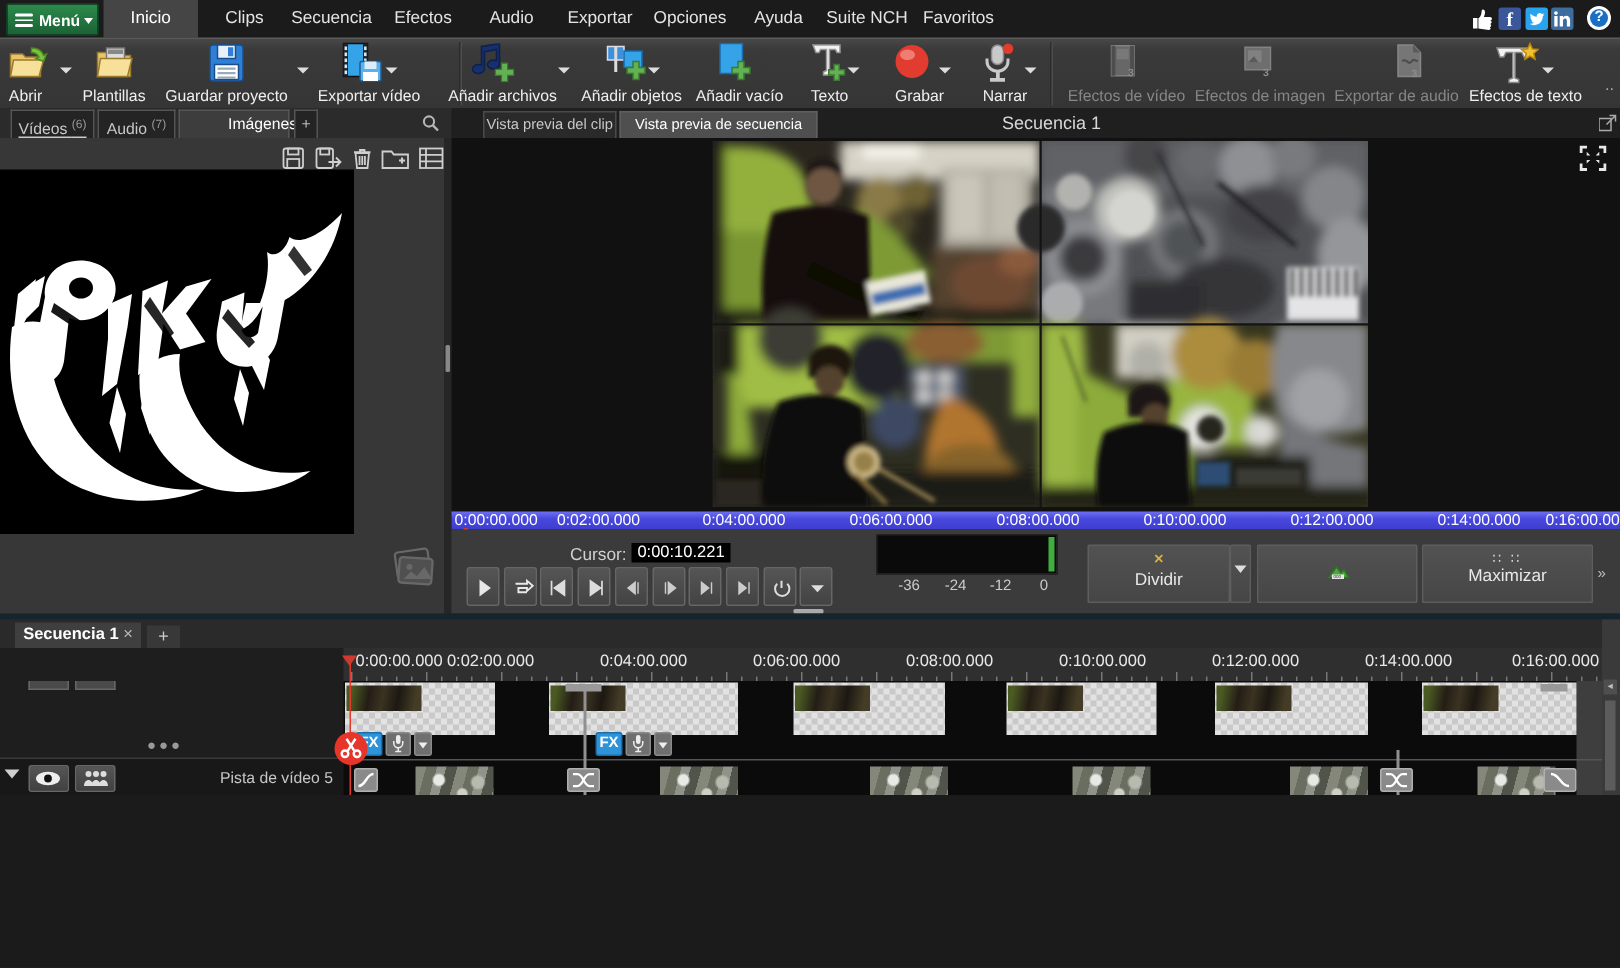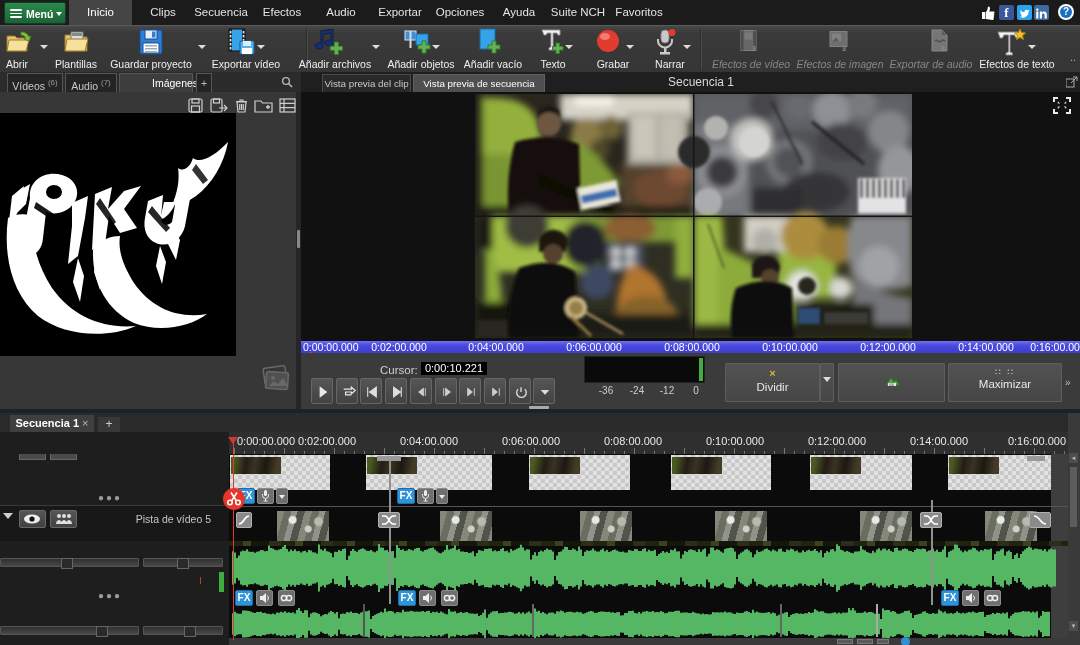--- a/index.html
+++ b/index.html
@@ -1,31 +1,31 @@
 <!DOCTYPE html>
 <html><head><meta charset="utf-8">
 <style>
 *{margin:0;padding:0;box-sizing:border-box;font-family:"Liberation Sans",sans-serif;}
 body{width:1080px;height:645px;overflow:hidden;background:#1b1b1b;}
 .abs{position:absolute;}
-#app{position:relative;width:1080px;height:645px;background:#262626;overflow:hidden;}
+#app{position:relative;width:1080px;height:530px;background:#262626;overflow:hidden;}
 
 #menubar{position:absolute;left:0;top:0;width:1080px;height:25px;background:#1b1b1b;}
 #menubtn{position:absolute;left:4px;top:2px;width:62px;height:22px;background:linear-gradient(#2b8a4b,#1c6236);border:1px solid #0f3f22;border-radius:2px;color:#fff;font-size:11px;}
 #menubtn .burger{position:absolute;left:5px;top:6px;width:12px;height:10px;}
 #menubtn .burger i{display:block;height:1.8px;background:#fff;margin-bottom:1.8px;border-radius:1px;}
 #menubtn .t{position:absolute;left:21px;top:5px;font-weight:700;font-size:10.5px;}
 #menubtn .car{position:absolute;right:3px;top:9px;width:0;height:0;border-left:3.5px solid transparent;border-right:3.5px solid transparent;border-top:4.5px solid #fff;}
 .mtab{position:absolute;top:0;height:25px;line-height:25px;color:#e4e4e4;font-size:11.5px;transform:translateX(-50%);}
 #inicio{position:absolute;left:69px;top:0;width:63px;height:25px;background:#454545;color:#fff;font-size:11.5px;text-align:center;line-height:25px;}
 .sq{position:absolute;top:5px;width:15px;height:15px;border-radius:2px;color:#fff;font-weight:700;text-align:center;}
 
 #toolbar{position:absolute;left:0;top:25px;width:1080px;height:47px;background:linear-gradient(#484848,#3a3a3a 15%,#353535);border-top:1px solid #5a5a5a;}
 .tlabel{position:absolute;top:32px;white-space:nowrap;transform:translateX(-50%);color:#efefef;font-size:10.5px;}
-.tlabel.dis{color:#868686;font-style:italic;}
+.tlabel.dis{color:#868686;}
 .tcar{position:absolute;width:0;height:0;border-left:4px solid transparent;border-right:4px solid transparent;border-top:4px solid #ddd;}
 .vsep{position:absolute;top:2px;height:42px;width:2px;background:linear-gradient(90deg,#242424,#555);}
 
 #row3l{position:absolute;left:0;top:72px;width:301px;height:20px;background:#2b2b2b;}
 #row3r{position:absolute;left:301px;top:72px;width:779px;height:20px;background:#1f1f1f;}
 .medtab{position:absolute;top:1px;height:19px;font-size:10.5px;color:#c8c8c8;background:#242424;border:1px solid #555;border-bottom:none;text-align:center;line-height:18px;}
 .prevtab{position:absolute;top:2px;height:18px;font-size:9.8px;color:#c8c8c8;background:#2a2a2a;border:1px solid #4a4a4a;border-bottom:none;text-align:center;line-height:17px;}
 
 #media{position:absolute;left:0;top:92px;width:301px;height:320px;background:#373737;}
 #imgcell{position:absolute;left:0;top:21px;width:236px;height:243px;background:#000;}
@@ -56,21 +56,21 @@
 .badge{position:absolute;height:16px;font-size:10px;font-weight:700;color:#fff;text-align:center;border-radius:2px;}
 .bfx{background:#2e93d8;border:1px solid #1c6ea8;line-height:14px;width:18px;}
 .bgr{background:#6f6f6f;border:1px solid #8a8a8a;line-height:14px;width:17px;}
 .bdd{background:#6f6f6f;border:1px solid #8a8a8a;width:12px;}
 .trico{position:absolute;width:22px;height:16px;background:#8a8a8a;border:1px solid #b0b0b0;border-radius:2px;color:#fff;}
 .vthumb{position:absolute;top:65px;width:52px;height:30px;background:radial-gradient(circle 8px at 30% 30%,#e8e8e4 0 40%,transparent 60%),radial-gradient(circle 7px at 60% 60%,#cfd0c8 0 40%,transparent 60%),radial-gradient(circle 9px at 80% 35%,#b8bab0 0 40%,transparent 60%),repeating-linear-gradient(105deg,#84877a 0 7px,#6a6e60 7px 14px,#90938a 14px 20px,#50544a 20px 27px);}
 .grayline{position:absolute;width:2px;background:#909090;}
 .hrow{position:absolute;left:0;width:229px;}
 .tri{width:0;height:0;border-left:5px solid transparent;border-right:5px solid transparent;border-top:6px solid #cfcfcf;}
 .hbtn{position:absolute;width:27px;height:18px;background:linear-gradient(#555,#414141);border:1px solid #686868;border-radius:2px;}
-.hlabel{position:absolute;right:18px;color:#c6c6c6;font-size:10.5px;}
+.hlabel{position:absolute;right:7px;color:#c6c6c6;font-size:10.5px;}
 .slider{position:absolute;height:9px;background:linear-gradient(#303030,#484848);border:1px solid #555;border-radius:1px;}
 .shandle{position:absolute;top:-1px;width:12px;height:11px;background:#2a2a2a;border:1px solid #666;}
 .dots{position:absolute;color:#9a9a9a;font-size:10px;letter-spacing:2px;}
 #rsb{position:absolute;left:1068px;top:0px;width:12px;height:232px;background:#3a3a3a;}
 #bsb{position:absolute;left:229px;top:225px;width:839px;height:7px;background:#3a3a3a;}
 </style></head><body>
 <div id="app">
 
 <div id="menubar">
  <div id="menubtn">
@@ -220,21 +220,21 @@
       <span class="tlabel dis" style="left:931px">Exportar de audio</span>
       <svg class="abs" style="left:996px;top:2px" width="30" height="28" viewBox="0 0 30 28">
 <path fill="#f2f2f2" stroke="#888" d="M2 4h20v6h-2l-1.5-3h-4.5v17l2.5 1v2H10v-2l2.5-1V7H8L6.5 10H4z"></path>
 <path fill="#f0c030" stroke="#b8860b" d="M24 1l1.6 3.6 3.9.4-3 2.6.9 3.9-3.4-2.1-3.4 2.1.9-3.9-3-2.6 3.9-.4z"></path>
       </svg>
       <span class="tlabel" style="left:1017px">Efectos de texto</span>
       <span class="tcar" style="left:1028px;top:19px;border-top-color:#ddd"></span>
       <span style="position:absolute;left:1070px;top:25px;color:#aaa;font-size:11px;">..</span>
     </div>
 <div id="row3l">
- <div class="medtab" style="left:7px;width:56px;">Vídeos <span style="font-size:8px;color:#999;vertical-align:super">(6)</span></div>
+ <div class="medtab" style="left:7px;width:56px;text-decoration:underline;">Vídeos <span style="font-size:8px;color:#999;vertical-align:super">(6)</span></div>
  <div class="medtab" style="left:65px;width:52px;">Audio <span style="font-size:8px;color:#999;vertical-align:super">(7)</span></div>
  <div class="medtab" style="left:119px;width:74px;background:#3d3d3d;color:#fff;padding-left:32px;">Imágenes <span style="font-size:8px;color:#aaa;vertical-align:super">(4)</span></div>
  <div class="medtab" style="left:196px;width:16px;color:#bbb;">+</div>
  <svg class="abs" style="left:281px;top:4px" width="12" height="12" viewBox="0 0 12 12">
         <circle cx="5" cy="5" r="3.4" fill="none" stroke="#b5b5b5" stroke-width="1.4"></circle>
         <path d="M7.6 7.6L11 11" stroke="#b5b5b5" stroke-width="1.6"></path>
       </svg>
 </div>
 <div id="row3r">
  <div class="prevtab" style="left:21px;width:89px;">Vista previa del clip</div>

